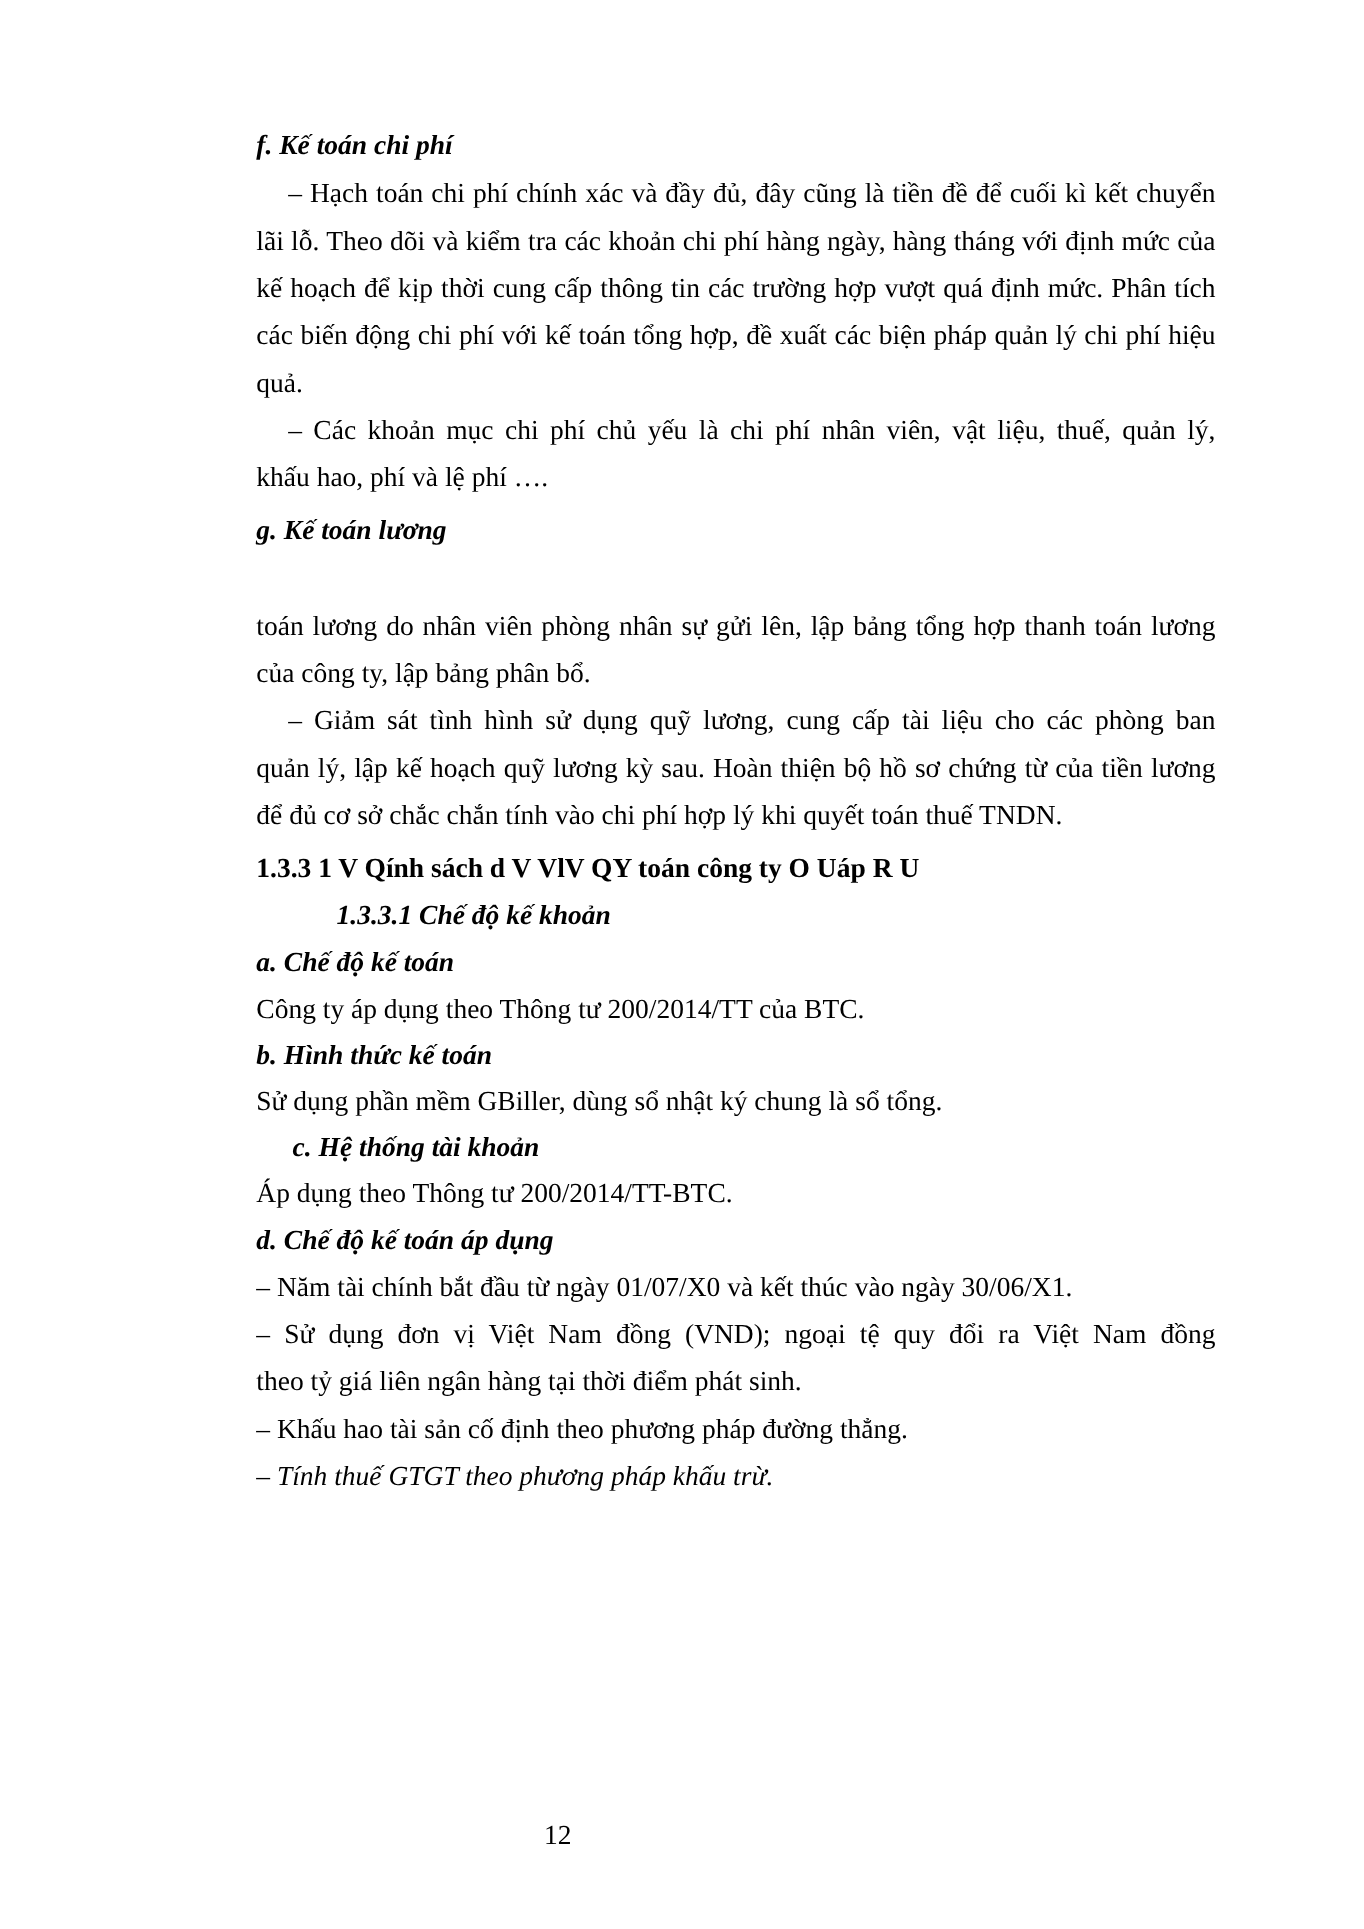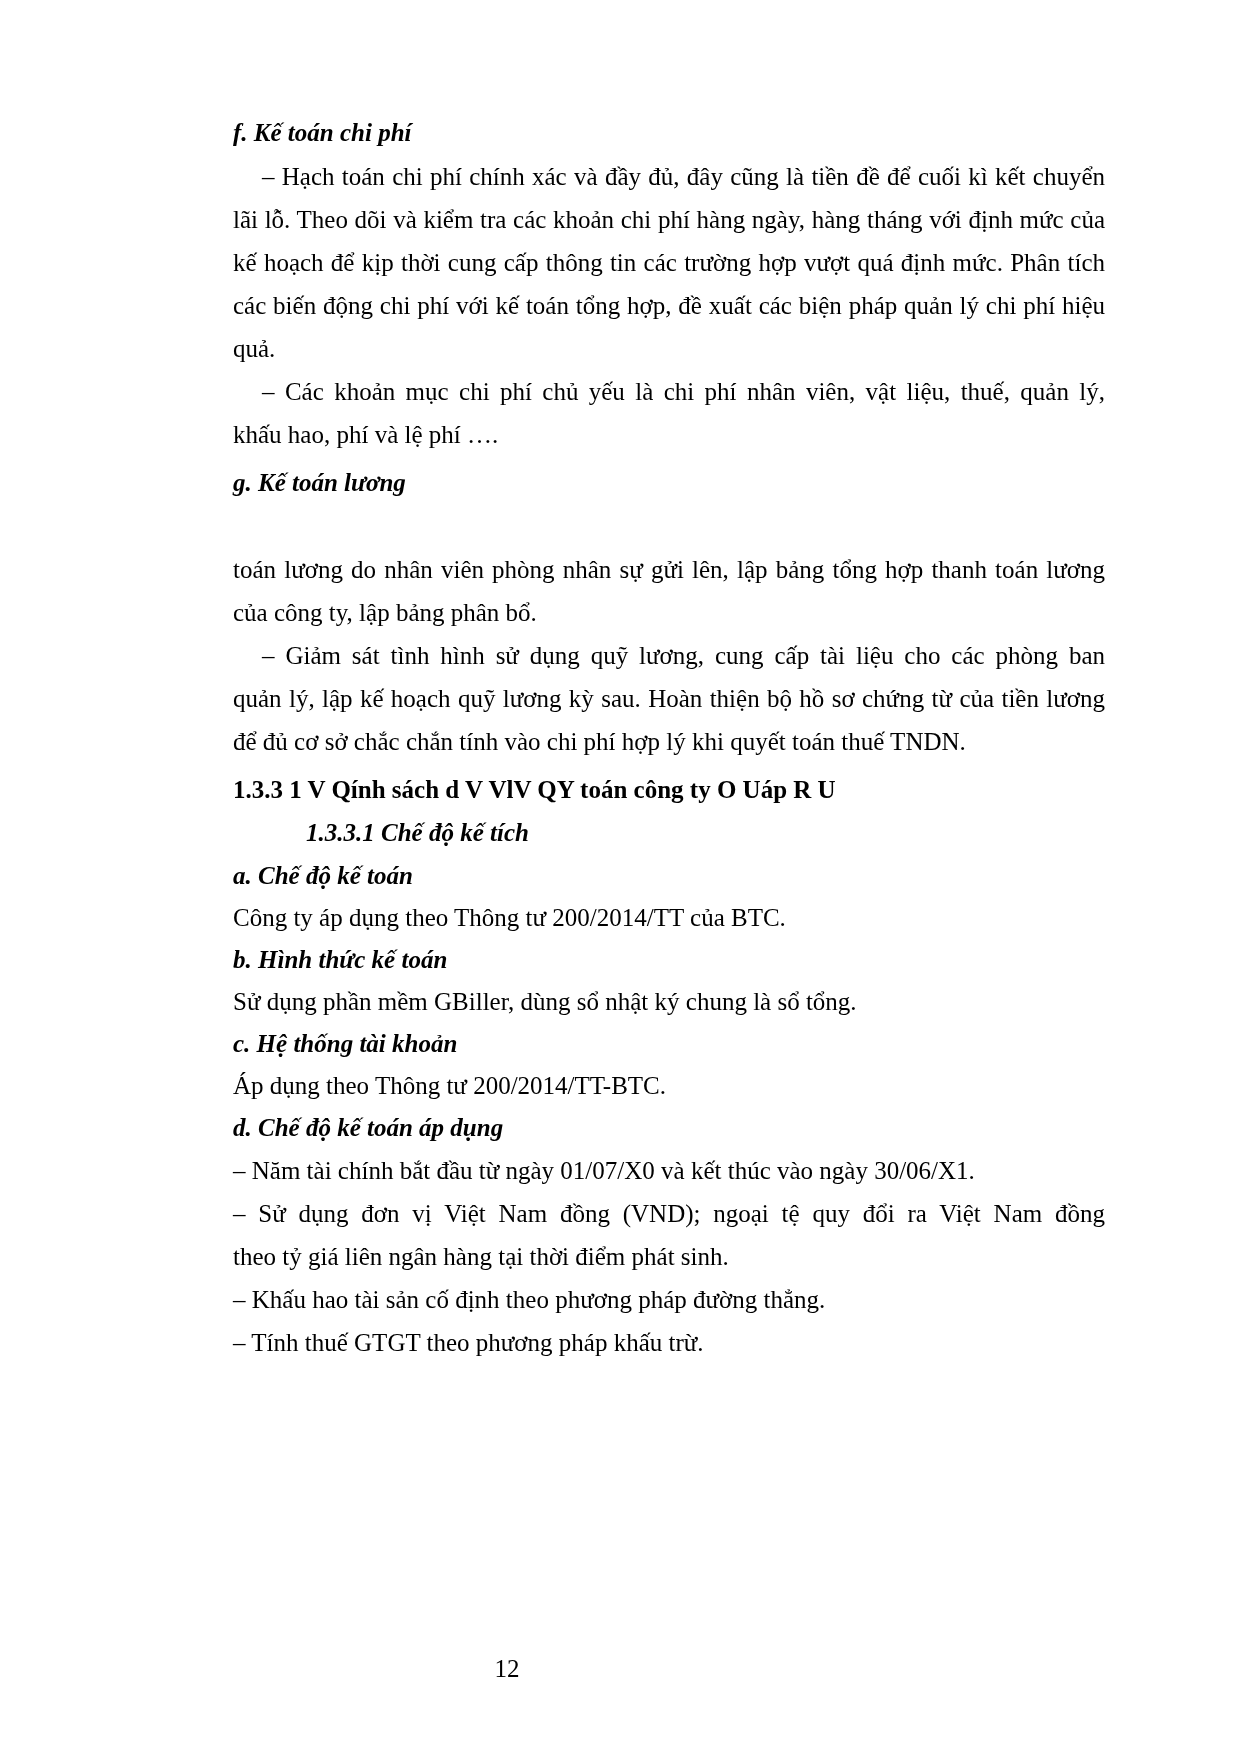--- a/index.html
+++ b/index.html
@@ -29,30 +29,30 @@
 
   <div class="line it" style="top:468px;">g. Kế toán lương</div>
   <div class="line just" style="top:555px;">toán lương do nhân viên phòng nhân sự gửi lên, lập bảng tổng hợp thanh toán lương</div>
   <div class="line" style="top:598px;">của công ty, lập bảng phân bổ.</div>
 
   <div class="line just" style="top:641px; left:262px; width:843px;">–  Giảm sát tình hình sử dụng quỹ lương, cung cấp tài liệu cho các phòng ban</div>
   <div class="line just" style="top:684px;">quản lý, lập kế hoạch quỹ lương kỳ sau. Hoàn thiện bộ hồ sơ chứng từ của tiền lương</div>
   <div class="line" style="top:727px;">để đủ cơ sở chắc chắn tính vào chi phí hợp lý khi quyết toán thuế TNDN.</div>
 
   <div class="line bold" style="top:775px; left:233px;">1.3.3   1 V        Qính sách d   V   VlV  QY  toán công ty    O Uáp R    U</div>
-  <div class="line it" style="top:818px; left:306px;">1.3.3.1  Chế độ kế tích</div>
+  <div class="line it" style="top:818px; left:306px;">1.3.3.1  Chế độ kế khoản</div>
 
   <div class="line it" style="top:861px;">a. Chế độ kế toán</div>
   <div class="line" style="top:903px;">Công ty áp dụng theo Thông tư 200/2014/TT của BTC.</div>
   <div class="line it" style="top:945px;">b. Hình thức kế toán</div>
   <div class="line" style="top:987px;">Sử dụng phần mềm GBiller, dùng sổ nhật ký chung là sổ tổng.</div>
-  <div class="line it" style="top:1029px;">c.  Hệ thống tài khoản</div>
+  <div class="line it" style="top:1029px;margin-left:33px;">c.  Hệ thống tài khoản</div>
   <div class="line" style="top:1071px;">Áp dụng theo Thông tư 200/2014/TT-BTC.</div>
   <div class="line it" style="top:1113px;">d. Chế độ kế toán áp dụng</div>
 
   <div class="line" style="top:1156px;">–  Năm tài chính bắt đầu từ ngày 01/07/X0 và kết thúc vào ngày 30/06/X1.</div>
   <div class="line just" style="top:1199px;">–  Sử dụng đơn vị Việt Nam đồng (VND); ngoại tệ quy đổi ra Việt Nam đồng</div>
   <div class="line" style="top:1242px;">theo tỷ giá liên ngân hàng tại thời điểm phát sinh.</div>
   <div class="line" style="top:1285px;">–  Khấu hao tài sản cố định theo phương pháp đường thẳng.</div>
-  <div class="line" style="top:1328px;">–  Tính thuế GTGT theo phương pháp khấu trừ.</div>
+  <div class="line" style="top:1328px;font-style:italic;">–  Tính thuế GTGT theo phương pháp khấu trừ.</div>
 
   <div class="pagenum">12</div>
 </div>
 
 </body></html>

